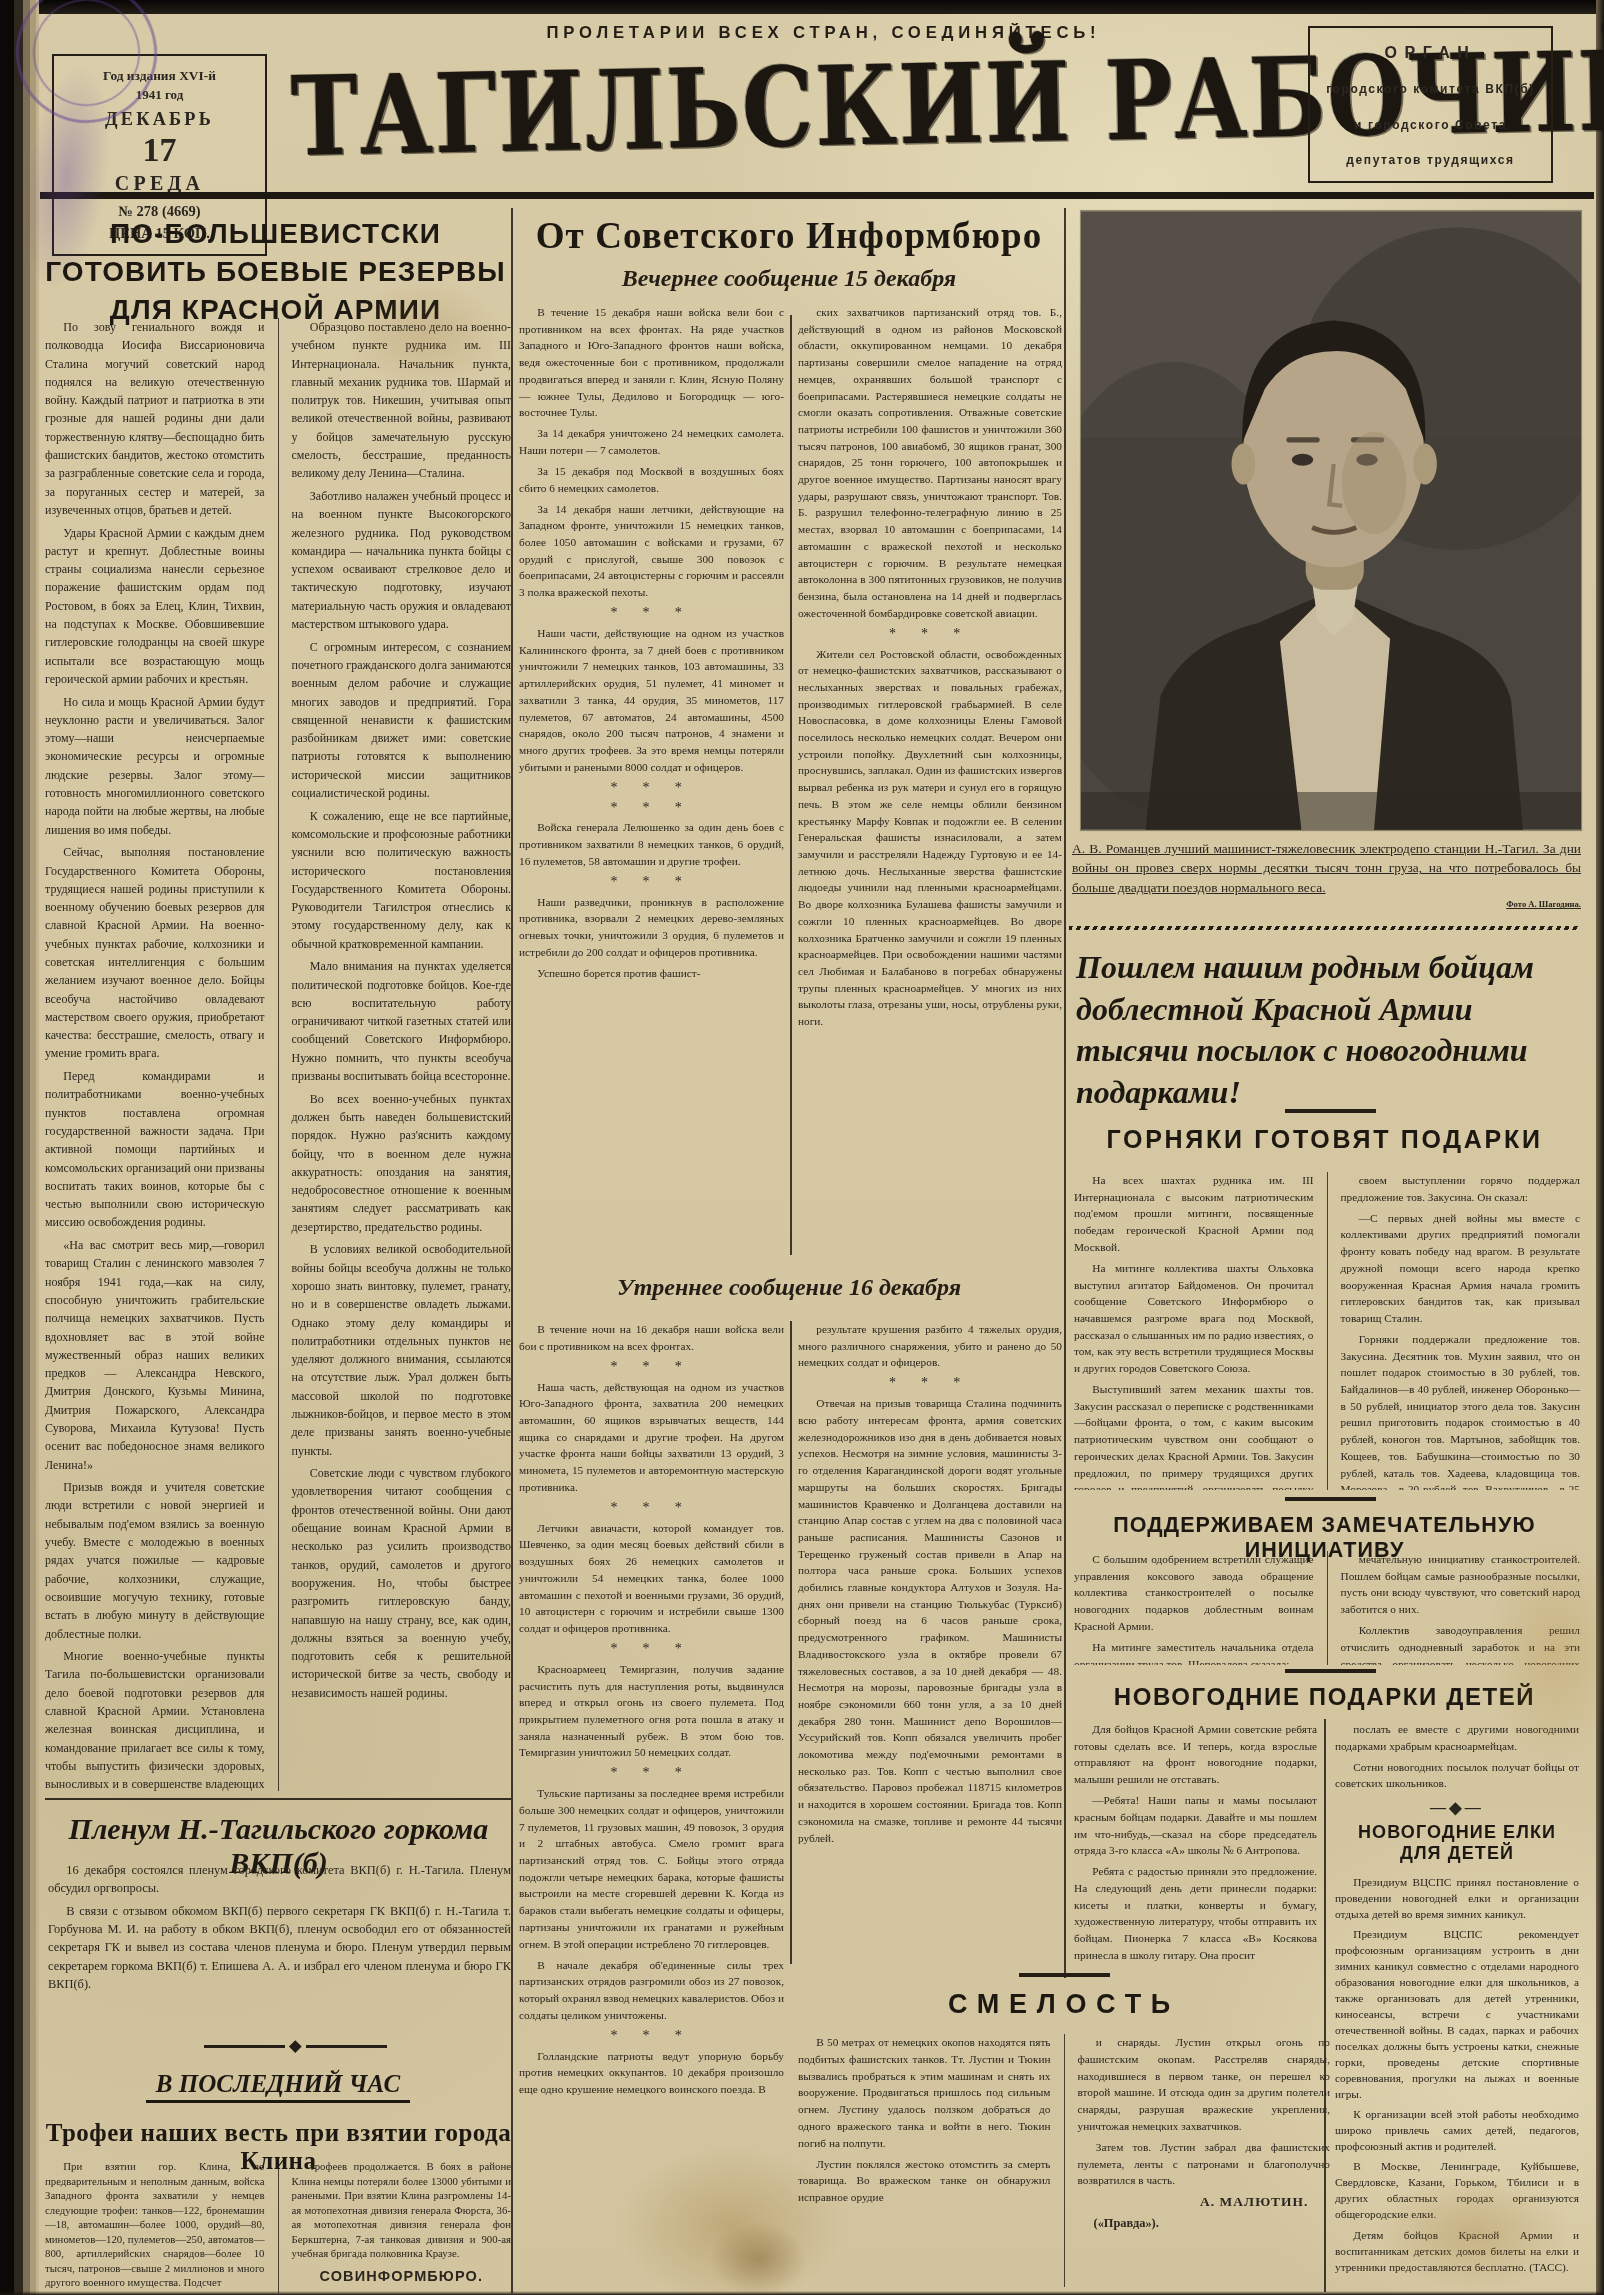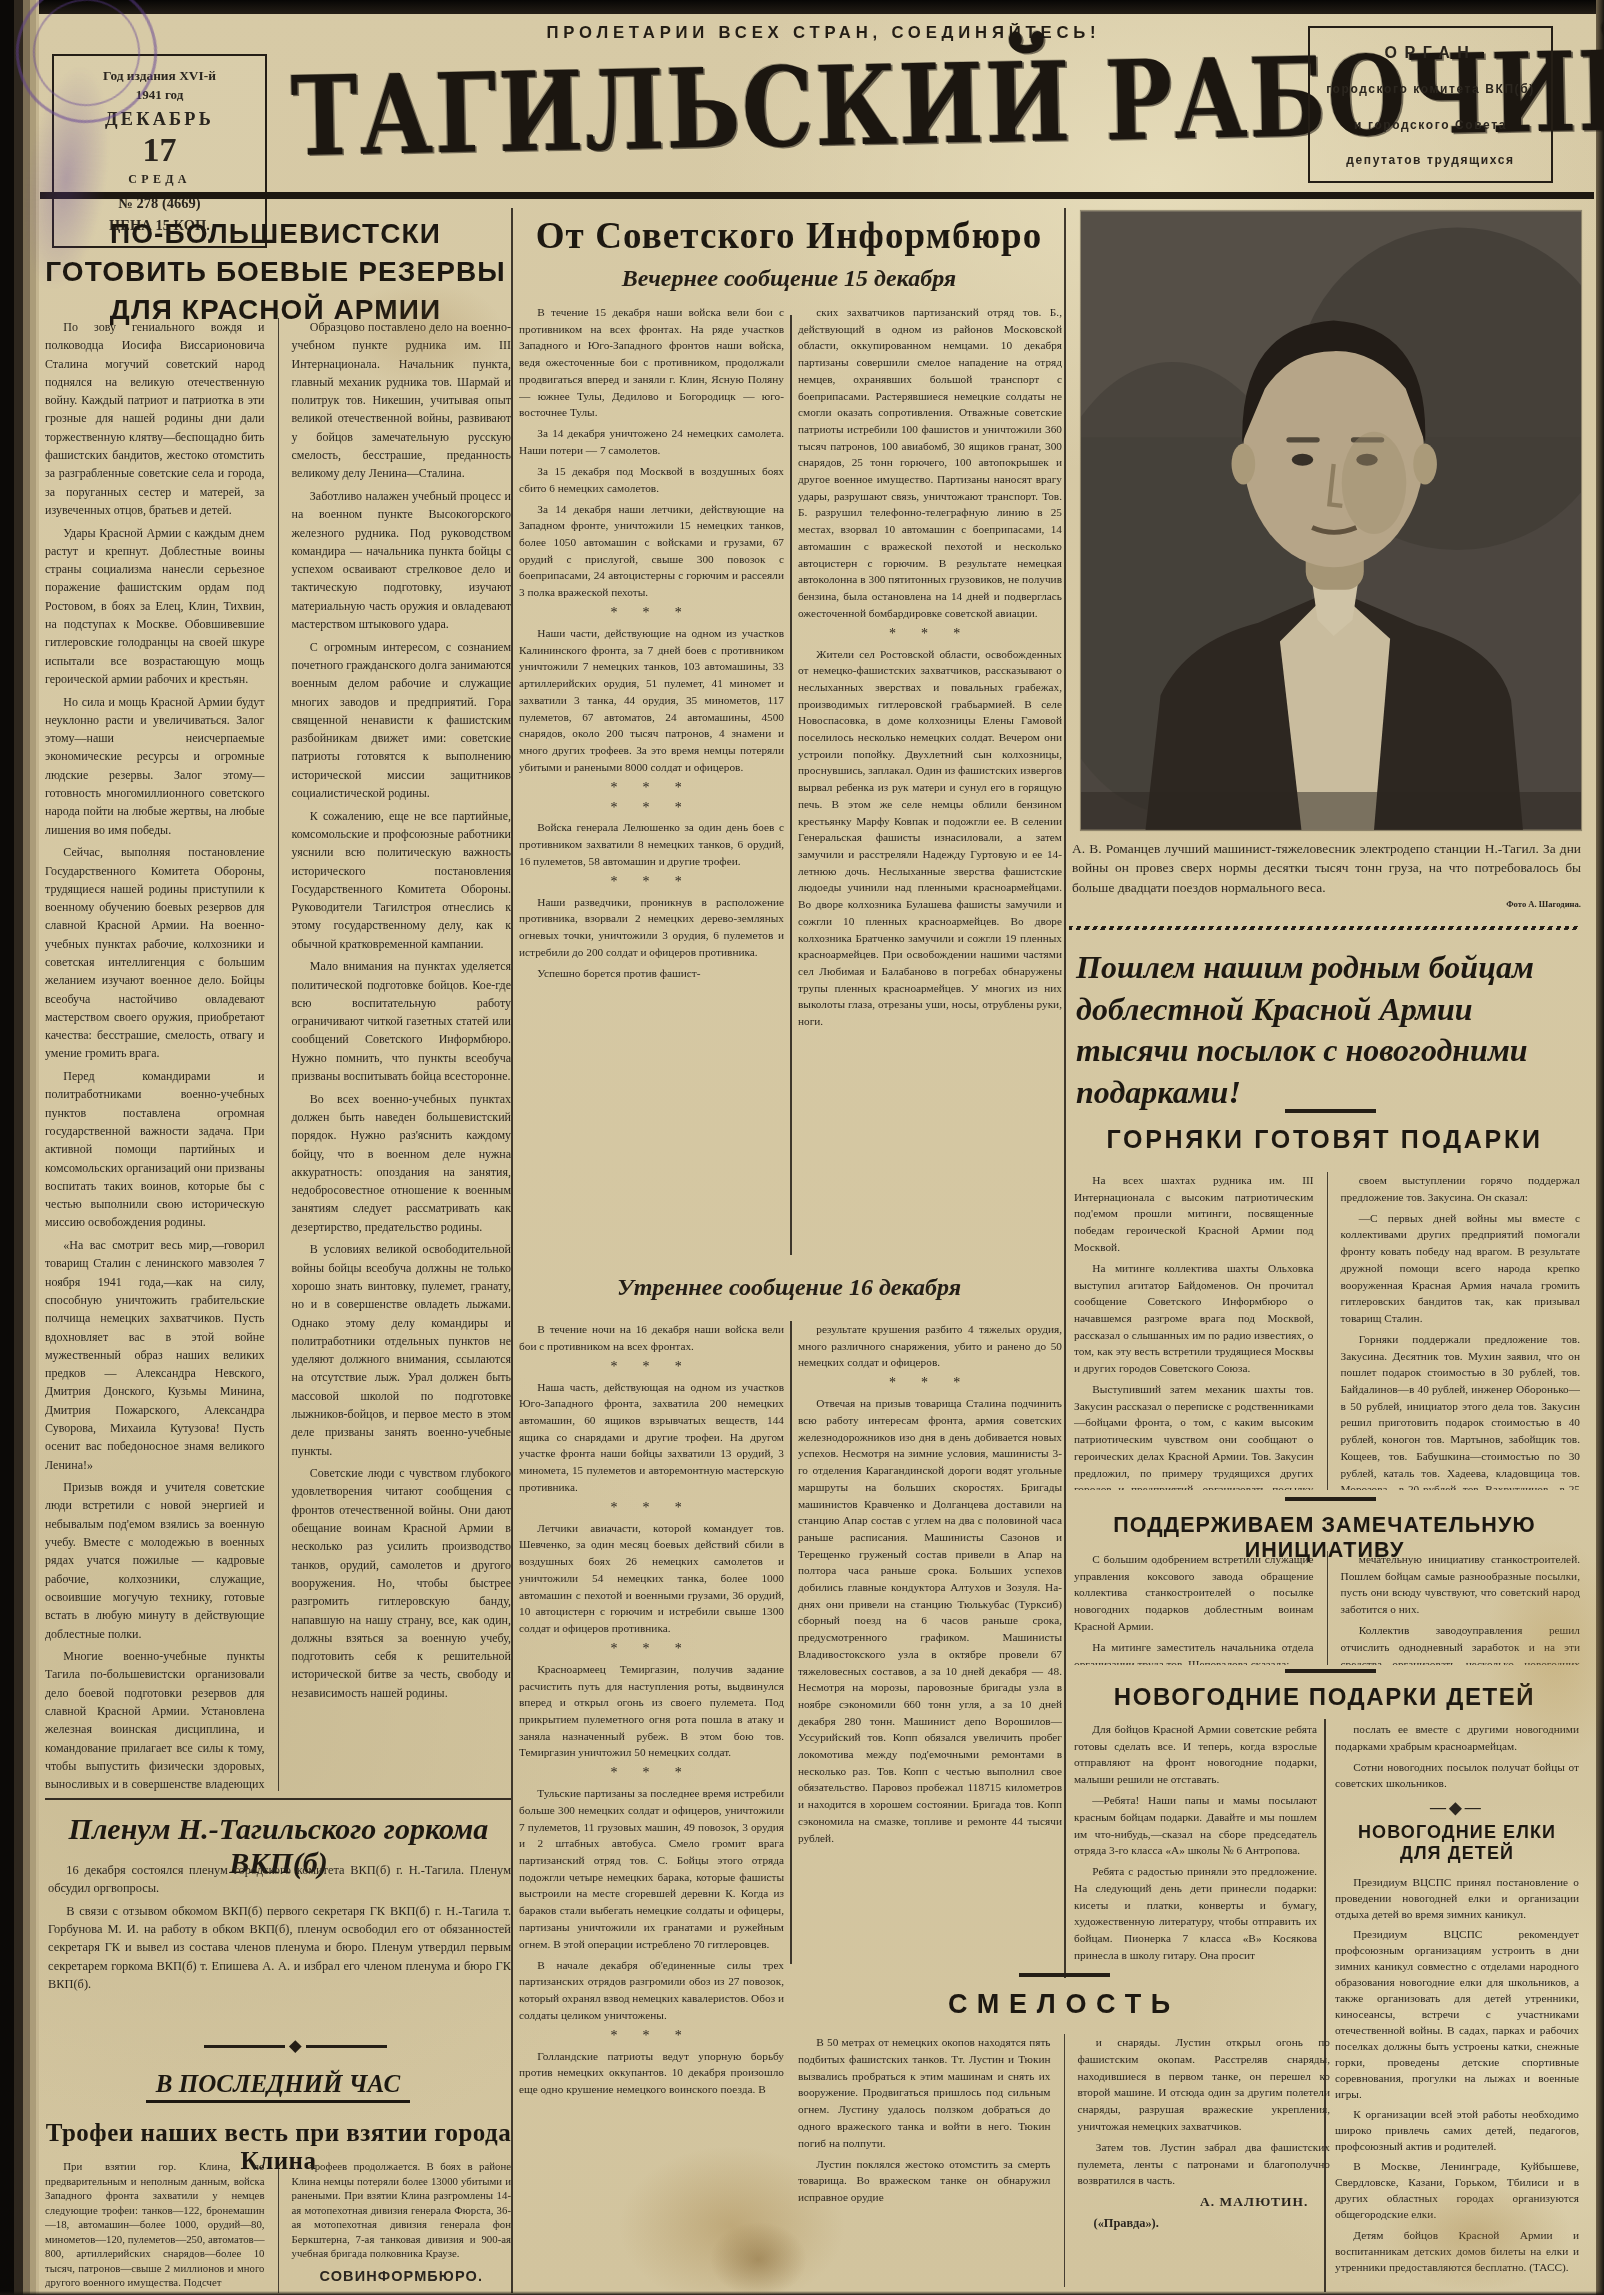--- a/index.html
+++ b/index.html
@@ -25,21 +25,21 @@
   
   .slogan{font-family:"Liberation Sans",sans-serif;font-weight:bold;font-size:16.7px;letter-spacing:4.8px;color:#241e16;}
   .mast-title{font-family:"DejaVu Serif",serif;font-weight:900;font-size:90px;letter-spacing:1.6px;color:#1b1610;
     transform:rotate(-1.1deg) scaleY(1.22);transform-origin:left center;white-space:nowrap;
     text-shadow:1.6px 1.1px 0 rgba(27,22,16,.55), -1.1px -0.5px 0 rgba(27,22,16,.35);}
   .issue-box{border:2.7px solid #241e16;padding:12px 5.4px;text-align:center;font-weight:bold;background:rgba(255,250,230,.06);}
   .issue-box .l1{font-size:13.4px;}
   .issue-box .l2{font-size:13px;margin-top:3.2px;}
   .issue-box .month{font-size:18.3px;letter-spacing:3.2px;margin-top:5.4px;}
   .issue-box .day{font-size:34px;line-height:1;margin-top:3.2px;}
-  .issue-box .wd{font-size:12px;letter-spacing:4.3px;margin-top:5.4px;}
+  .issue-box .wd{font-size:20px;letter-spacing:4.3px;margin-top:5.4px;}
   .issue-box .num{font-size:14.5px;margin-top:7.5px;}
   .issue-box .price{font-size:14.5px;margin-top:5.4px;}
   .organ-box{border:2.2px solid #241e16;padding:16px 8.6px;text-align:center;font-family:"Liberation Sans",sans-serif;font-weight:bold;}
   .organ-box .o1{font-size:16px;letter-spacing:7.5px;}
   .organ-box .o2{font-size:12px;letter-spacing:1.6px;margin-top:20.4px;}
   .organ-box .o3{font-size:12px;letter-spacing:1.6px;margin-top:21.5px;}
   .organ-box .o4{font-size:12px;letter-spacing:1.6px;margin-top:21.5px;}
 
   
   .h-lead{font-family:"Liberation Sans",sans-serif;font-weight:bold;font-size:28px;line-height:1.35;letter-spacing:1.1px;color:#1d1811;}
@@ -288,21 +288,21 @@
       <ellipse cx="412" cy="462" rx="20" ry="11" fill="#2e2820"></ellipse>
       <ellipse cx="532" cy="462" rx="20" ry="11" fill="#2e2820"></ellipse>
       <path d="M470 470 L462 545 L486 548" stroke="#8a7a5c" stroke-width="8" fill="none"></path>
       <path d="M430 588 Q470 606 512 588" stroke="#5a4c38" stroke-width="9" fill="none"></path>
       <ellipse cx="545" cy="505" rx="60" ry="95" fill="#9c8c6d" opacity="0.45"></ellipse>
 
       <rect width="930" height="1150" fill="#d8cca8" opacity="0.05"></rect>
       <rect y="1080" width="930" height="70" fill="#2b2620" opacity="0.5"></rect>
     </svg>
   </div>
-  <div class="abs" style="left:1072px;top:839px;width:509px;">
+  <div class="abs" style="left:1072px;top:839px;width:509px;text-decoration:underline;">
     <div class="caption">А. В. Романцев лучший машинист-тяжеловесник электродепо станции Н.-Тагил. За дни войны он провез сверх нормы десятки тысяч тонн груза, на что потребовалось бы больше двадцати поездов нормального веса.</div>
     <span class="credit">Фото А. Шагодина.</span>
   </div>
   <div class="abs zigzag" style="left:1069px;top:926px;width:511px;"></div>
 
   <div class="abs h-banner" style="left:1076px;top:947px;width:503px;">Пошлем нашим родным бойцам доблестной Красной Армии тысячи посылок с новогодними подарками!</div>
   <div class="abs bar" style="left:1285px;top:1109px;"></div>
 
   <div class="abs h-sans center" style="left:1069px;top:1125px;width:511px;font-size:25px;letter-spacing:2.7px;">ГОРНЯКИ ГОТОВЯТ ПОДАРКИ</div>
   <div class="abs cols" style="left:1074px;top:1172px;width:506px;height:318px;">

